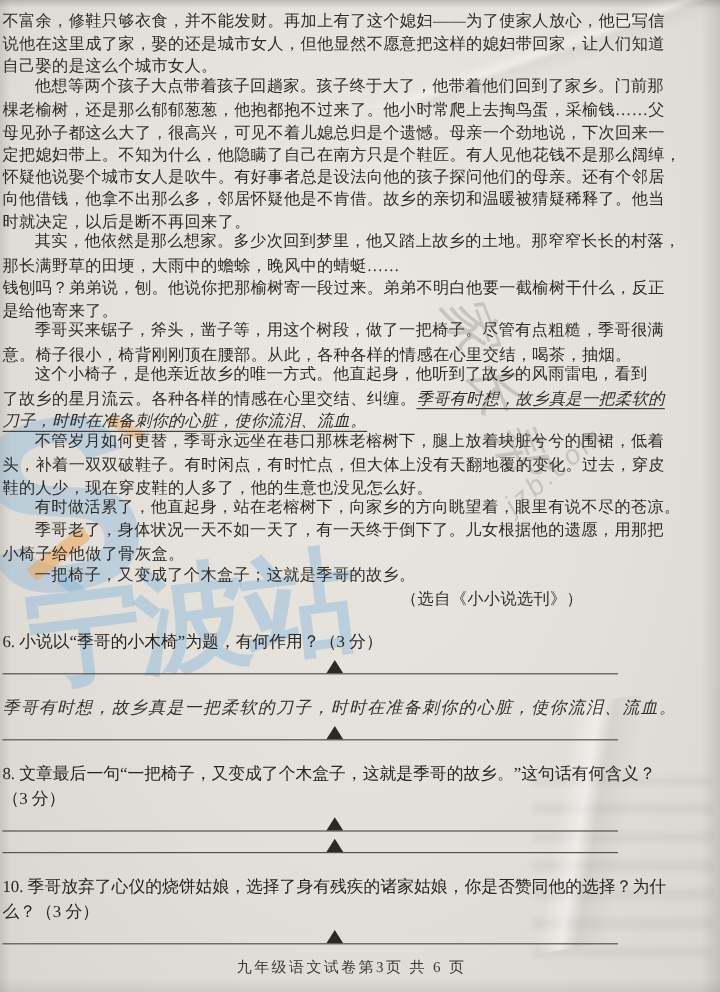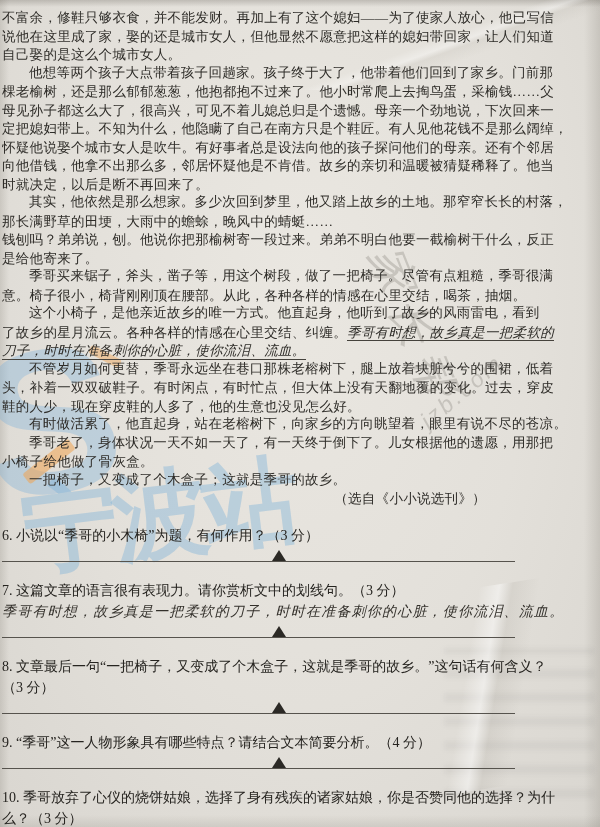--- a/index.html
+++ b/index.html
@@ -100,37 +100,33 @@
       </div>
     <div id="questions">
         <div class="q-block">
           <div class="q-line">6. 小说以“季哥的小木椅”为题，有何作用？（3 分）</div>
         </div>
         <div class="divider">
           <span class="rule"></span>
           <span class="tri"></span>
         </div>
         <div class="q-block">
-          <div class="q-line">7. 这篇文章的语言很有表现力。请你赏析文中的划线句。（3 分）</div>
           <div class="q-line kaiti">季哥有时想，故乡真是一把柔软的刀子，时时在准备刺你的心脏，使你流泪、流血。</div>
         </div>
         <div class="divider">
           <span class="rule"></span>
           <span class="tri"></span>
         </div>
         <div class="q-block">
           <div class="q-line">8. 文章最后一句“一把椅子，又变成了个木盒子，这就是季哥的故乡。”这句话有何含义？</div>
           <div class="q-line">（3 分）</div>
         </div>
         <div class="divider">
           <span class="rule"></span>
           <span class="tri"></span>
-        </div>
-        <div class="q-block">
-          <div class="q-line">9. “季哥”这一人物形象具有哪些特点？请结合文本简要分析。（4 分）</div>
         </div>
         <div class="divider">
           <span class="rule"></span>
           <span class="tri"></span>
         </div>
         <div class="q-block">
           <div class="q-line">10. 季哥放弃了心仪的烧饼姑娘，选择了身有残疾的诸家姑娘，你是否赞同他的选择？为什</div>
           <div class="q-line">么？（3 分）</div>
         </div>
         <div class="divider">

